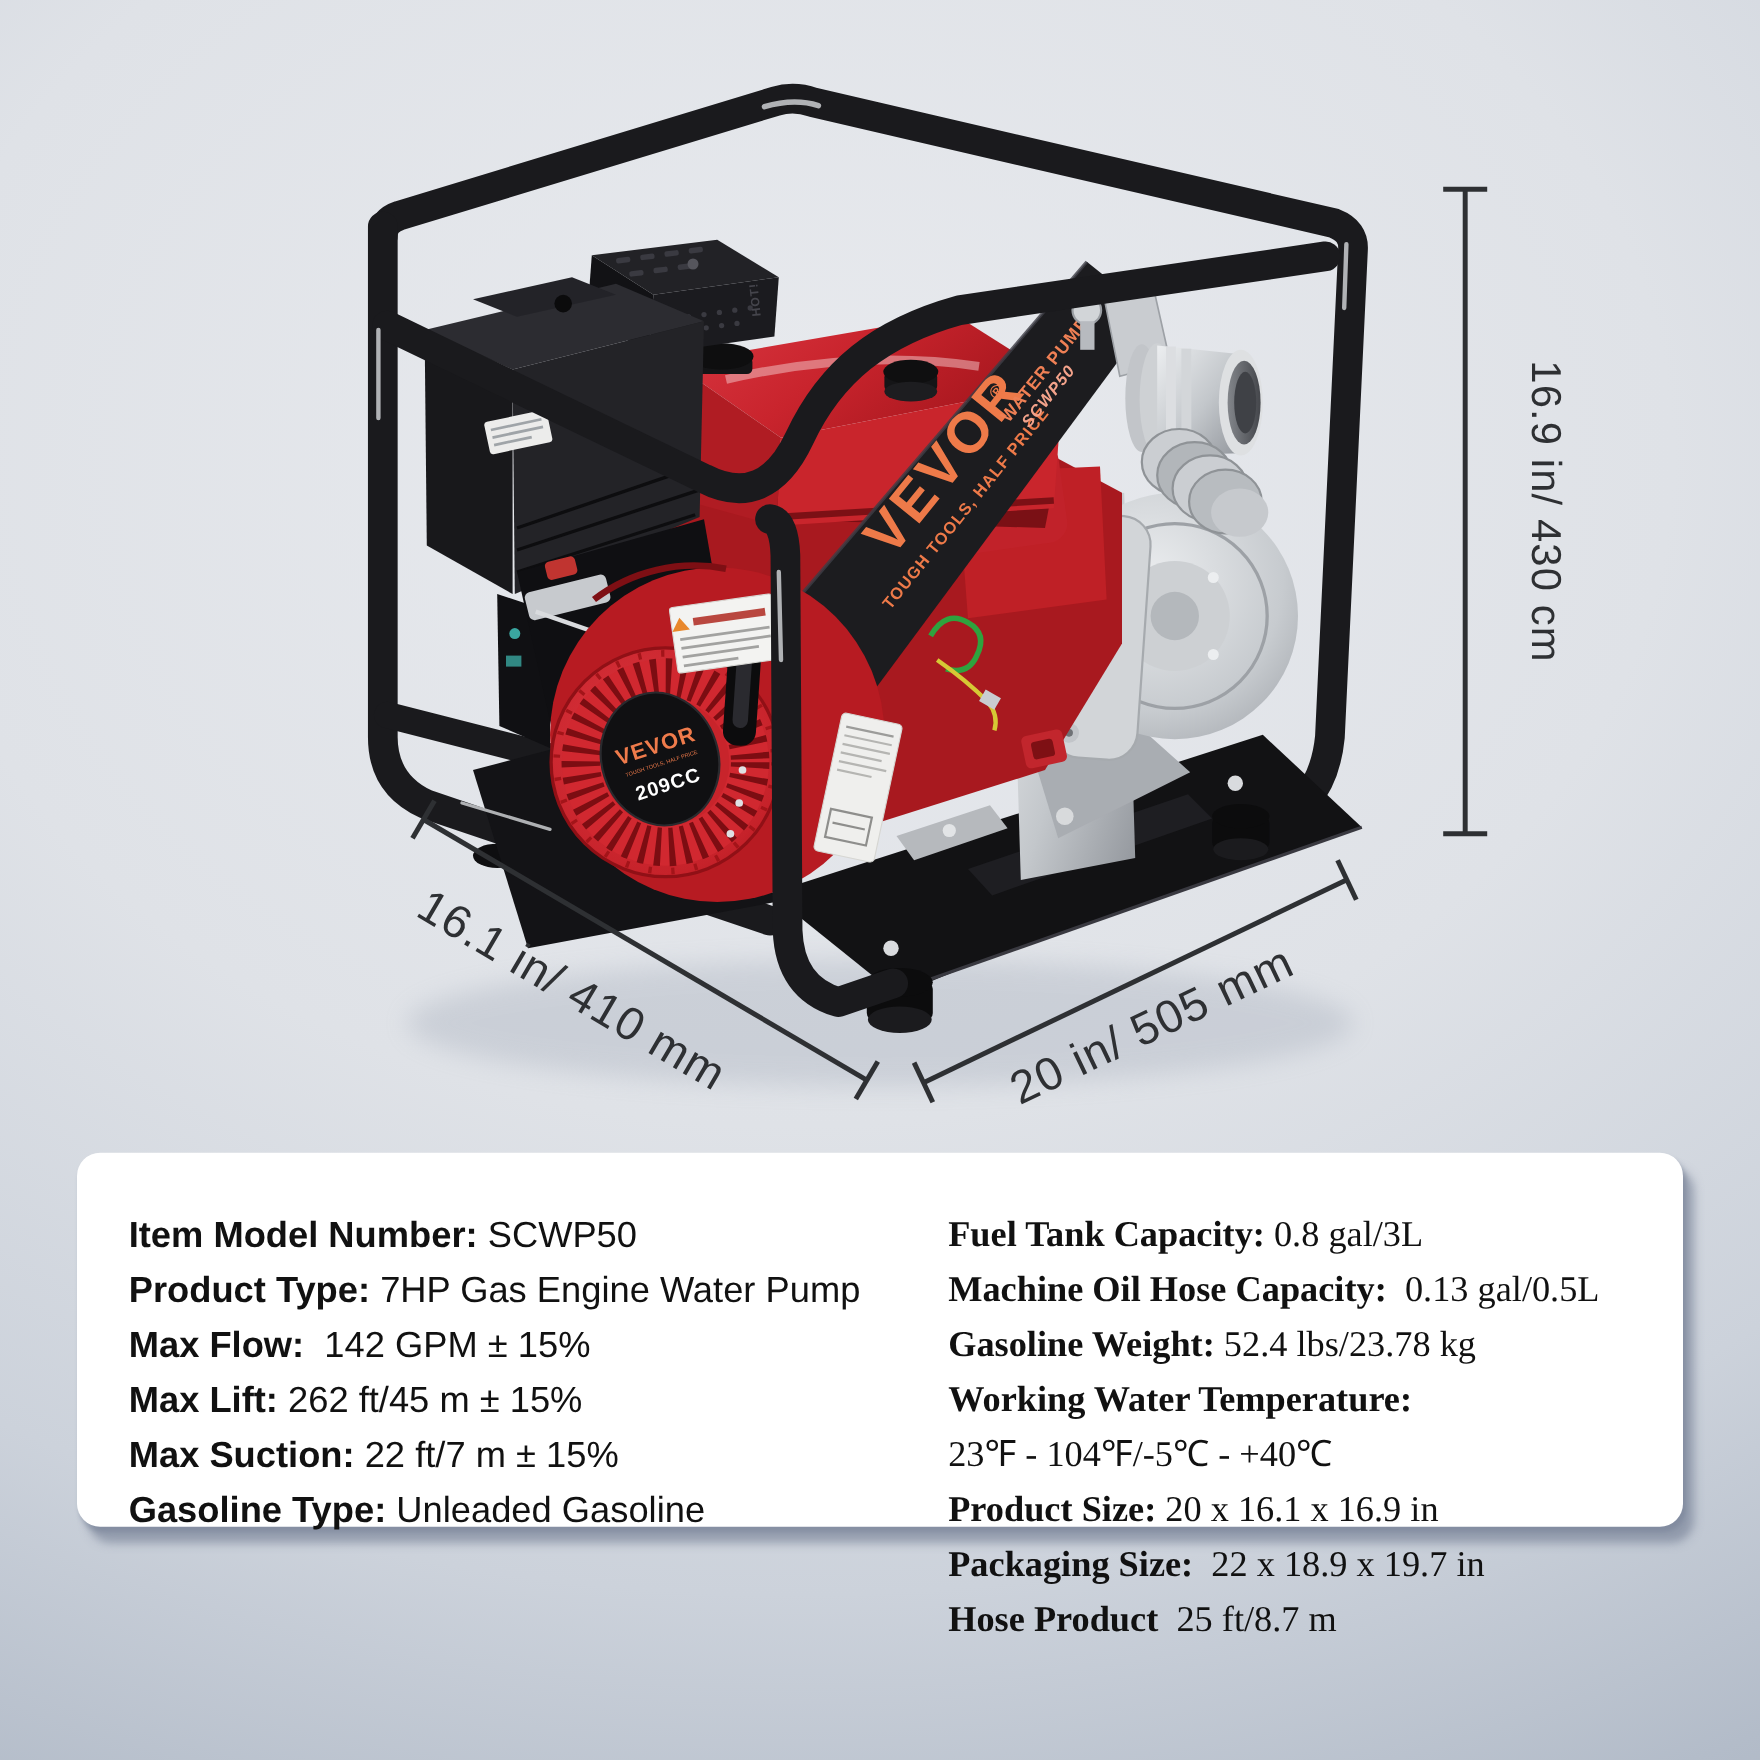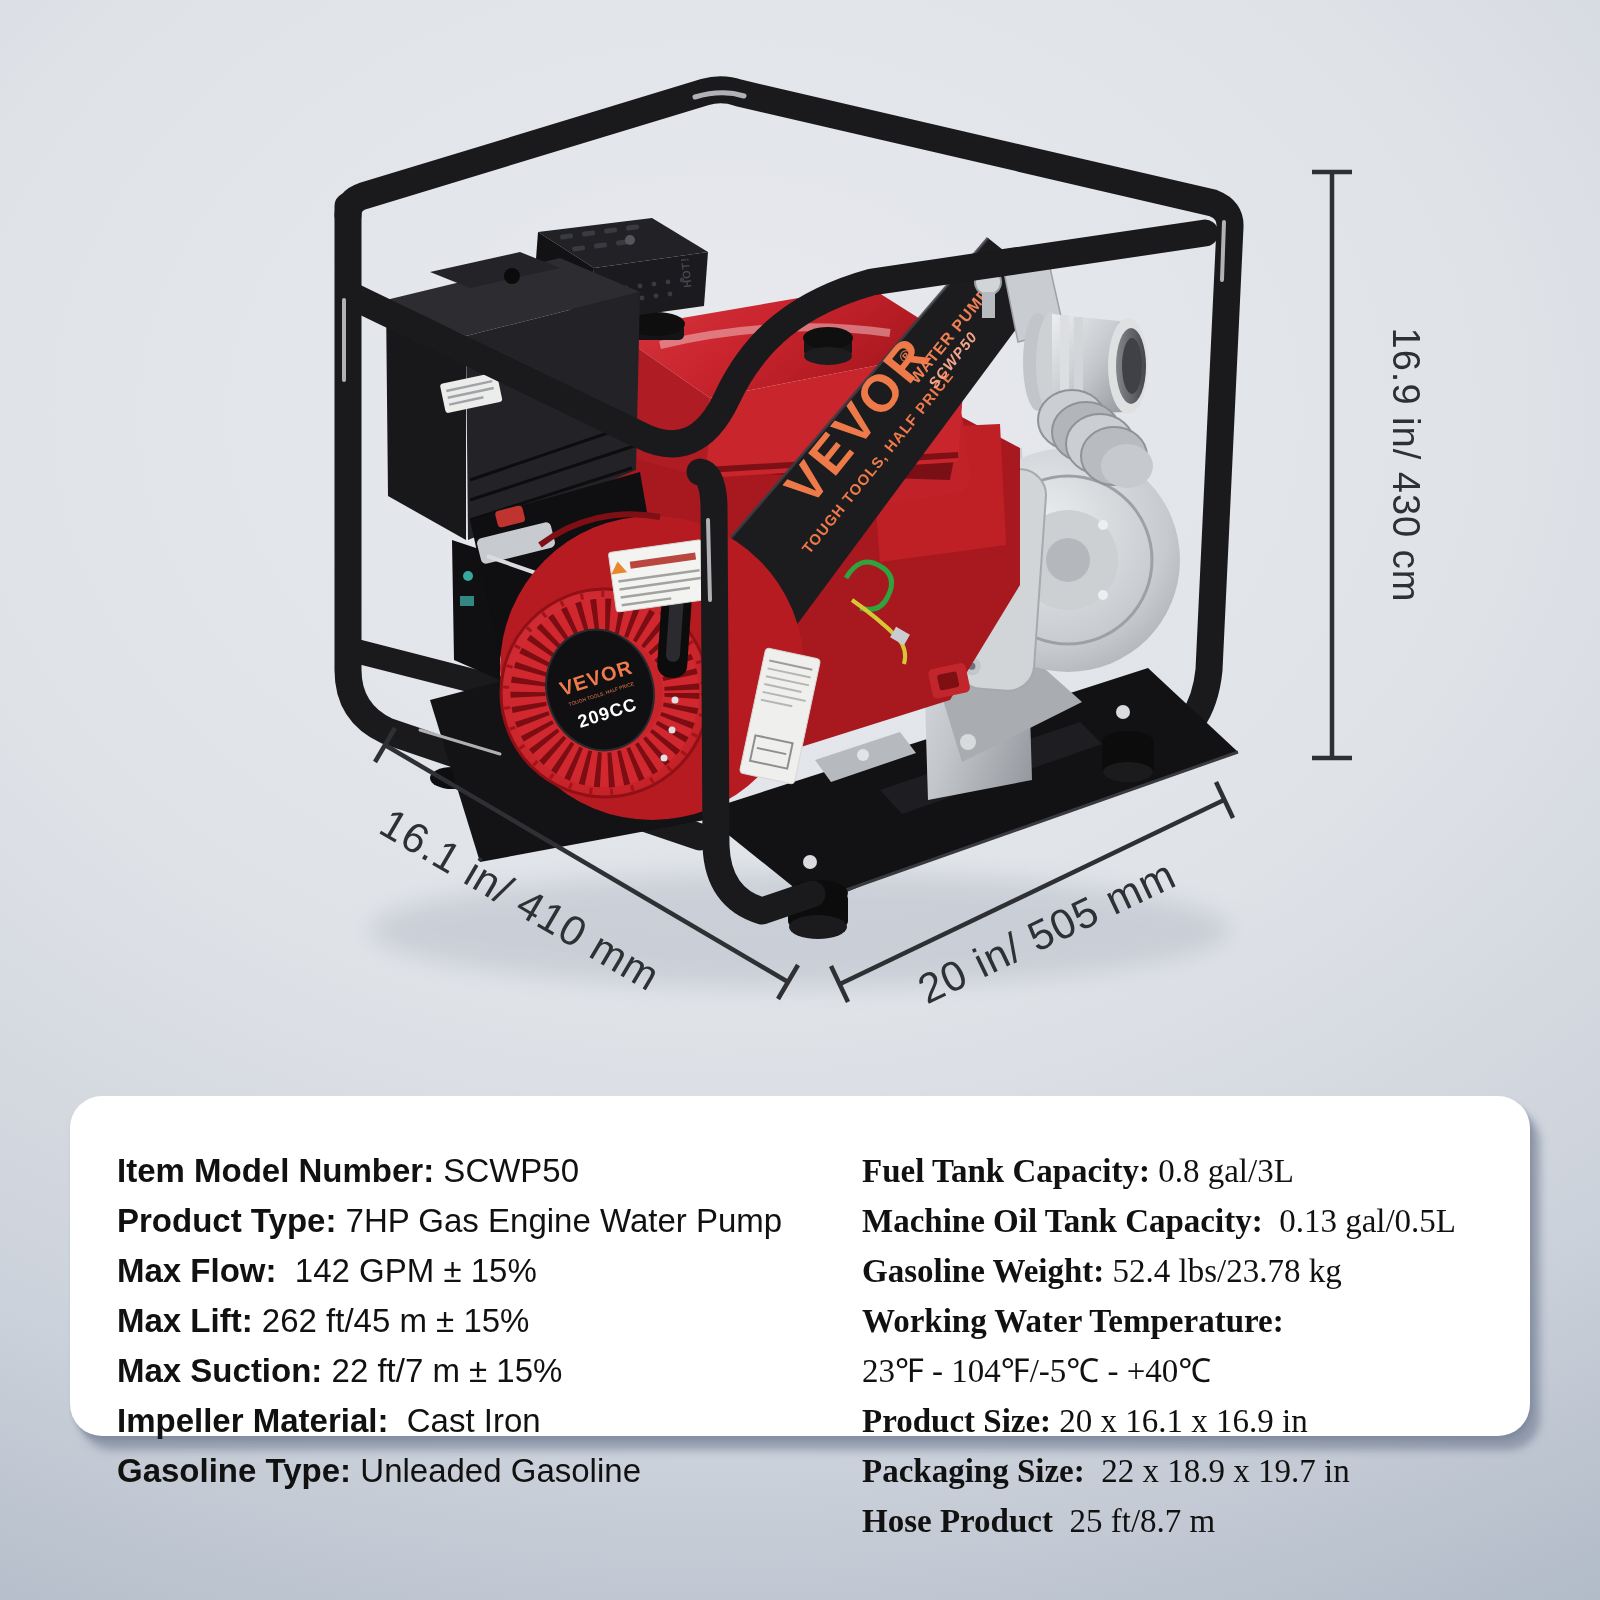--- a/index.html
+++ b/index.html
@@ -3,22 +3,22 @@
 <meta charset="utf-8">
 <style>
   html,body{margin:0;padding:0;}
   body{width:1600px;height:1600px;overflow:hidden;
        font-family:"Liberation Sans", sans-serif;}
   .stage{position:relative;width:1600px;height:1600px;
          background:radial-gradient(125% 95% at 45% 26%, #e8eaee 0%, #dfe2e7 40%, #ccd2db 68%, #b3bcc9 88%, #a8b1c0 100%);}
   .scene{position:absolute;left:0;top:0;}
 
   
-  .spec-card{position:absolute;left:70px;top:1096px;width:1460px;height:340px;
-             background:#ffffff;border-radius:32px;
+  .spec-card{position:absolute;left:70px;top:1048px;width:1460px;height:340px;
+             background:#ffffff;border-radius:21px;
              box-shadow:10px 14px 9px rgba(104,114,138,.55), 2px 4px 4px rgba(104,114,138,.35);}
   .col{position:absolute;top:50px;}
   .col-left{left:47px;}
   .col-right{left:792px;font-family:Liberation Serif, serif;}
   .spec-row{height:50px;line-height:50px;font-size:33px;color:#111;white-space:nowrap;}
   .lbl{font-weight:bold;white-space:pre-wrap;}
   .val{font-weight:normal;white-space:pre-wrap;}
 
   
   text{font-family:"Liberation Sans", sans-serif;}
@@ -332,26 +332,25 @@
   </g>
 </svg>
 
 <div class="spec-card">
   <div class="col col-left">
     <div class="spec-row"><span class="lbl">Item Model Number:</span><span class="val"> SCWP50</span></div>
     <div class="spec-row"><span class="lbl">Product Type:</span><span class="val"> 7HP Gas Engine Water Pump</span></div>
     <div class="spec-row"><span class="lbl">Max Flow:</span><span class="val">  142 GPM ± 15%</span></div>
     <div class="spec-row"><span class="lbl">Max Lift:</span><span class="val"> 262 ft/45 m ± 15%</span></div>
     <div class="spec-row"><span class="lbl">Max Suction:</span><span class="val"> 22 ft/7 m ± 15%</span></div>
-    <div class="spec-row"><span class="lbl">Impeller Material:</span><span class="val">  Cast Iron</span></div>
     <div class="spec-row"><span class="lbl">Gasoline Type:</span><span class="val"> Unleaded Gasoline</span></div>
   </div>
   <div class="col col-right">
     <div class="spec-row"><span class="lbl">Fuel Tank Capacity:</span><span class="val"> 0.8 gal/3L</span></div>
-    <div class="spec-row"><span class="lbl">Machine Oil Tank Capacity:</span><span class="val">  0.13 gal/0.5L</span></div>
+    <div class="spec-row"><span class="lbl">Machine Oil Hose Capacity:</span><span class="val">  0.13 gal/0.5L</span></div>
     <div class="spec-row"><span class="lbl">Gasoline Weight:</span><span class="val"> 52.4 lbs/23.78 kg</span></div>
     <div class="spec-row"><span class="lbl">Working Water Temperature:</span><span class="val"></span></div>
     <div class="spec-row"><span class="lbl"></span><span class="val">23℉ - 104℉/-5℃ - +40℃</span></div>
     <div class="spec-row"><span class="lbl">Product Size:</span><span class="val"> 20 x 16.1 x 16.9 in</span></div>
     <div class="spec-row"><span class="lbl">Packaging Size:</span><span class="val">  22 x 18.9 x 19.7 in</span></div>
     <div class="spec-row"><span class="lbl">Hose Product</span><span class="val">  25 ft/8.7 m</span></div>
   </div>
 </div>
 
 </div>

